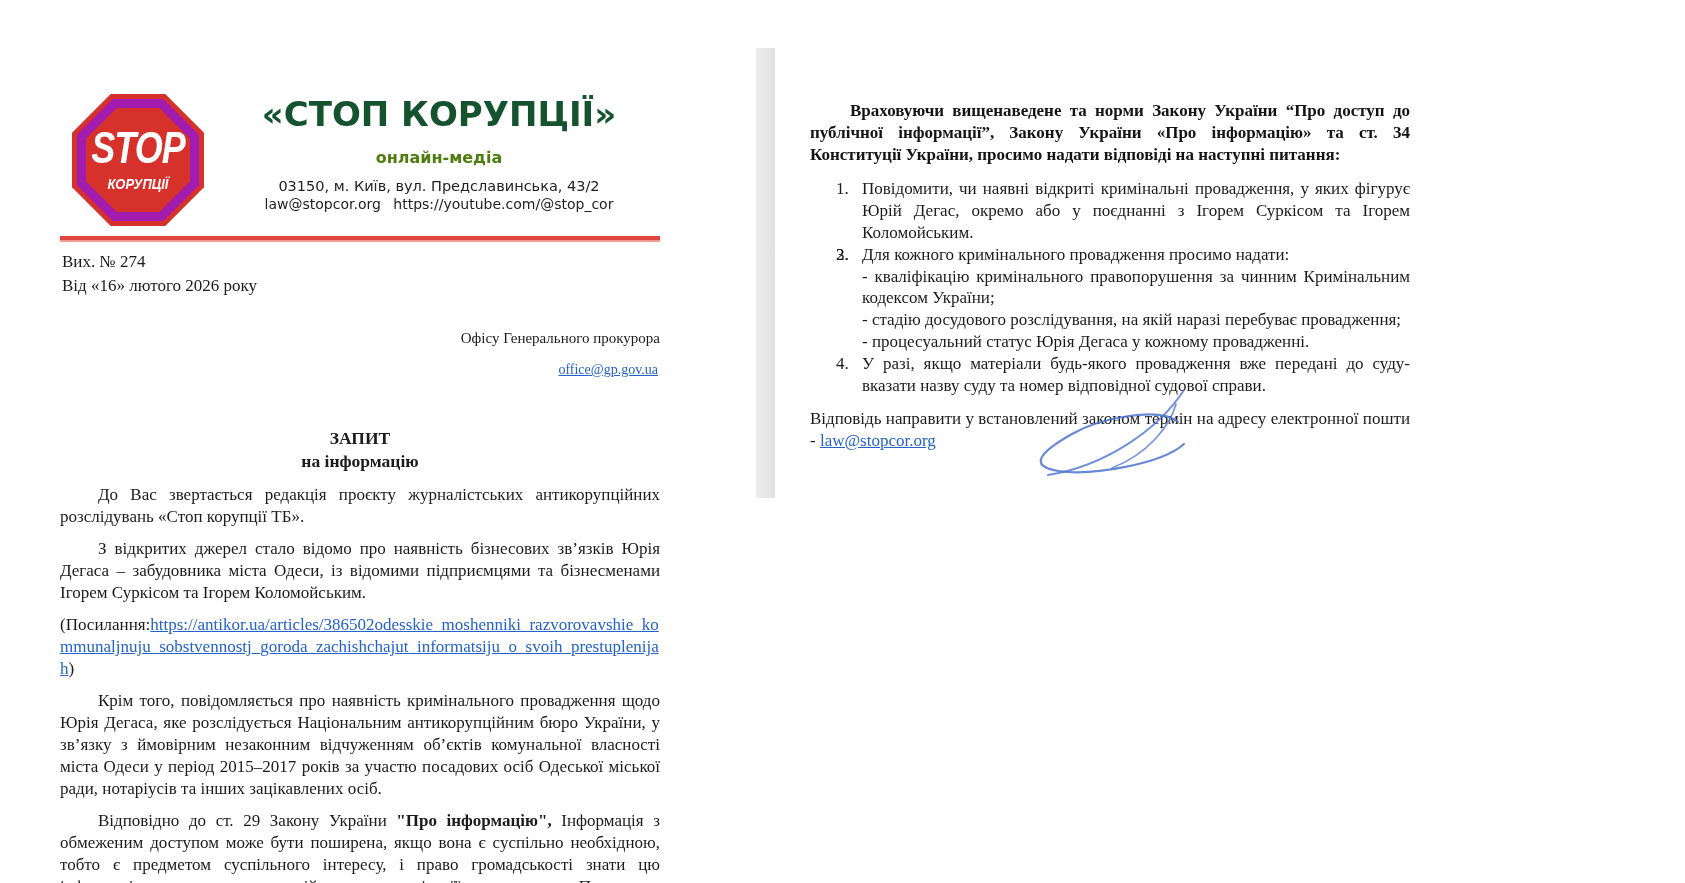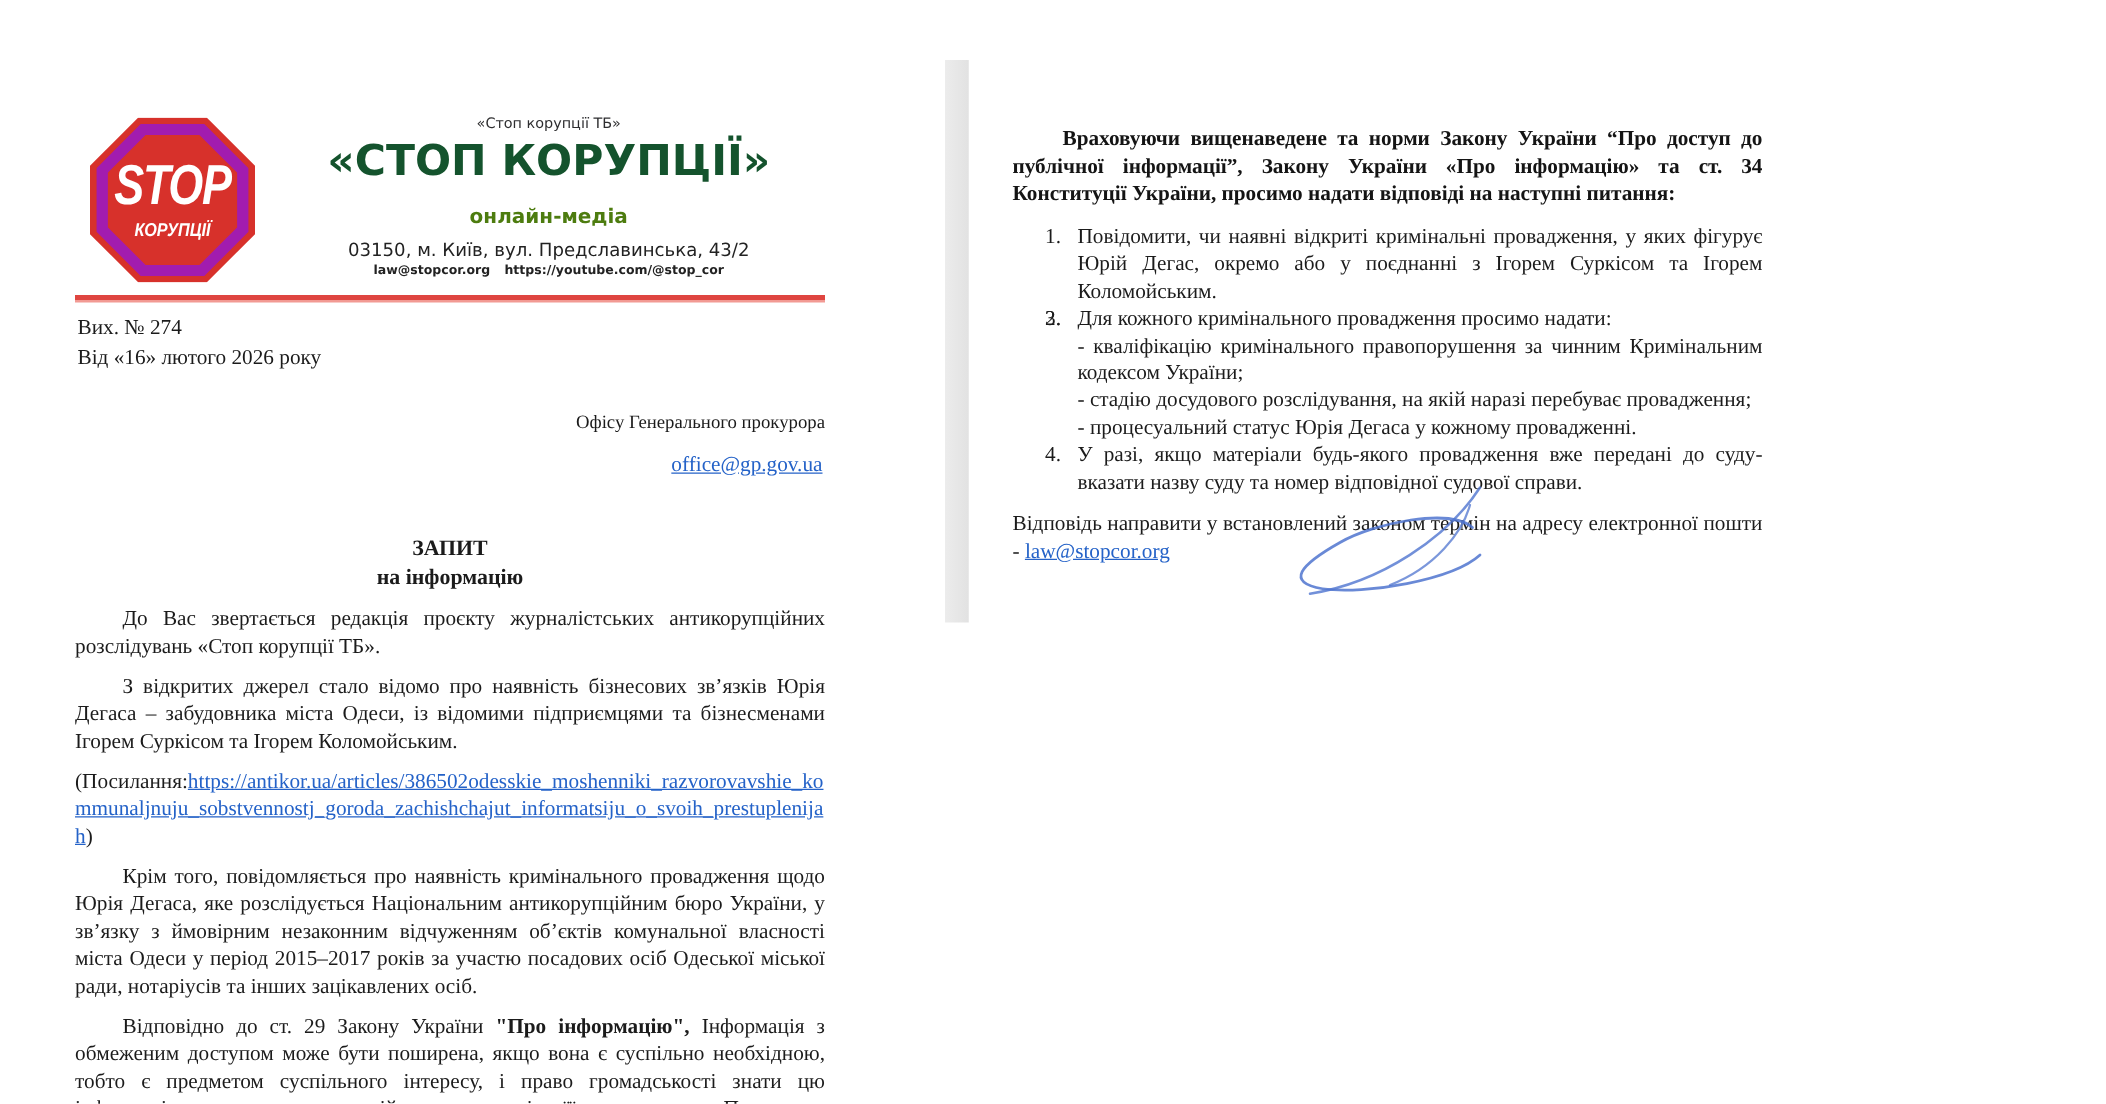--- a/index.html
+++ b/index.html
@@ -26,27 +26,27 @@
     font-size:36px;line-height:1;color:#fff;transform:scaleY(1.25);letter-spacing:-1px;}
   .logo-sub{font-family:"Liberation Sans","DejaVu Sans",sans-serif;font-weight:bold;
     font-size:13px;color:#fff;margin-top:10px;transform:scaleY(1.15);}
   .lh-text{position:absolute;left:158px;right:0;top:0;text-align:center;
     font-family:"DejaVu Sans","Liberation Sans",sans-serif;color:#2e2e30;}
   .org1{font-size:13.5px;}
   .org2{font-size:11.5px;margin-top:1px;}
   .brand{font-size:34px;font-weight:800;color:#14532d;margin-top:7px;line-height:1;}
   .brand-sub{font-size:16px;font-weight:bold;color:#4d7c0f;margin-top:17px;}
   .addr{font-size:14.5px;margin-top:11px;color:#222;}
-  .contacts{font-size:10px;margin-top:2px;color:#222;font-weight:bold;}
+  .contacts{font-size:14px;margin-top:2px;color:#222;}
   .contacts span{margin:0 4px;}
   .red-rule{position:absolute;top:146px;left:0;width:600px;height:0;
     border-top:4px solid #df4540;box-shadow:0 2px 0 #f29a94;}
   .ref{position:absolute;top:160px;left:2px;font-size:17px;line-height:24px;}
   .addressee{position:absolute;top:240px;right:0;font-size:15px;font-weight:normal;}
-  .addr-email{position:absolute;top:272px;right:2px;font-size:17px;}
+  .addr-email{position:absolute;top:272px;right:2px;font-size:14px;}
   .lnk{color:#2462c8;text-decoration:underline;cursor:pointer;}
   .doc-title{position:absolute;top:337px;left:0;width:100%;text-align:center;
     font-weight:bold;font-size:17.5px;line-height:23px;}
   .paras{position:absolute;top:394px;left:0;width:600px;font-size:17px;line-height:22px;}
   .para{text-align:justify;text-indent:38px;margin:0 0 10px 0;}
   .para.no-indent{text-indent:0;}
   .break-link{word-break:break-all;}
   
   .right-col{position:absolute;left:810px;top:100px;width:600px;
     font-size:17px;line-height:21.8px;}
@@ -71,21 +71,20 @@
       <div class="oct oct-outer">
         <div class="oct oct-mid">
           <div class="oct oct-inner">
             <div class="logo-stop">STOP</div>
             <div class="logo-sub">КОРУПЦІЇ</div>
           </div>
         </div>
       </div>
     </div>
     <div class="lh-text">
-      <div class="org2">«Стоп корупції ТБ»</div>
       <div class="brand">«СТОП КОРУПЦІЇ»</div>
       <div class="brand-sub">онлайн-медіа</div>
       <div class="addr">03150, м. Київ, вул. Предславинська, 43/2</div>
       <div class="contacts">
         <span>law@stopcor.org</span>
         <span>https://youtube.com/@stop_cor</span>
       </div>
     </div>
   </div>
 

